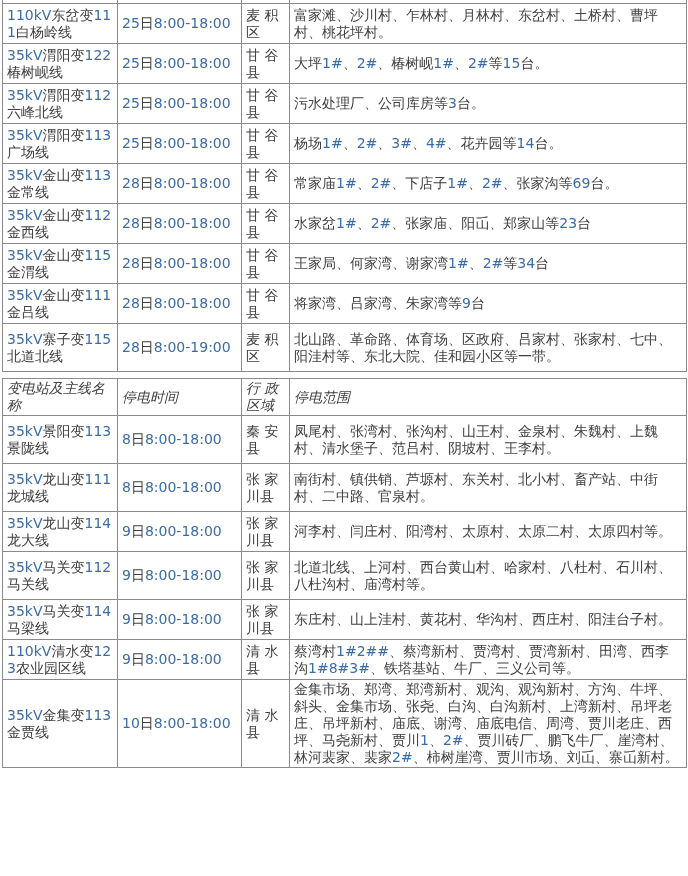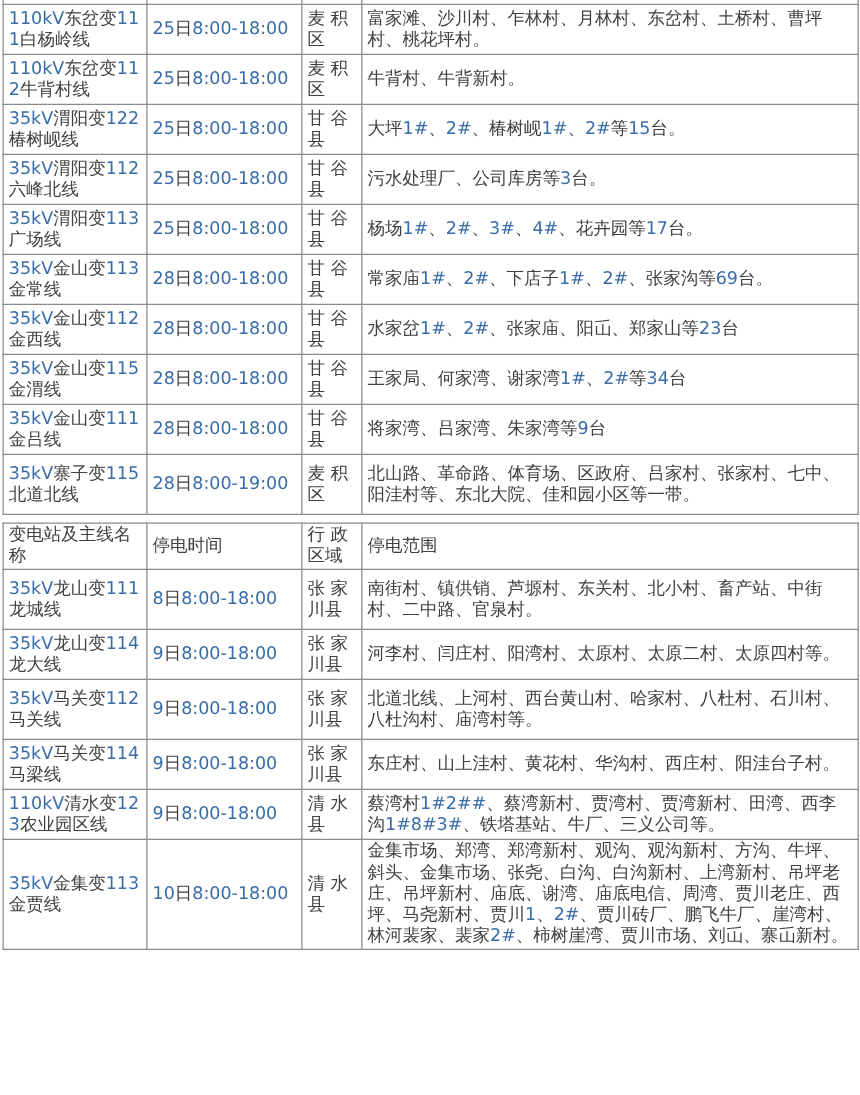--- a/index.html
+++ b/index.html
@@ -17,21 +17,21 @@
   col.c2{width:124px;}
   col.c3{width:48px;}
   td,th{
     border:1px solid #8a8a8a;
     font-size:14px;line-height:17px;font-weight:normal;
     color:#404040;vertical-align:middle;text-align:left;
     padding:1px 4px;word-break:break-all;
   }
   tr{height:40px;}
   tr.h48{height:48px;margin-left:30px;}
-  tr.hdr{height:32px;}
+  tr.hdr{height:32px;font-style:italic;}
   tr.h84{height:84px;}
   tr.partial-top{height:7px;}
   .ascii{color:#3a6ca8;}
 </style>
 </head>
 <body>
 
 <div id="wrap">
 
   <table id="t1">
@@ -48,42 +48,36 @@
         <td></td>
         <td></td>
       </tr>
     <tr>
           <td><span class="ascii">110kV</span>东岔变<span class="ascii">111</span>白杨岭线</td>
           <td><span class="ascii">25</span>日<span class="ascii">8:00-18:00</span></td>
           <td>麦 积区</td>
           <td>富家滩、沙川村、乍林村、月林村、东岔村、土桥村、曹坪村、桃花坪村。</td>
         </tr>
         <tr>
-          <td><span class="ascii">110kV</span>东岔变<span class="ascii">112</span>牛背村线</td>
-          <td><span class="ascii">25</span>日<span class="ascii">8:00-18:00</span></td>
-          <td>麦 积区</td>
-          <td>牛背村、牛背新村。</td>
-        </tr>
-        <tr>
           <td><span class="ascii">35kV</span>渭阳变<span class="ascii">122</span>椿树岘线</td>
           <td><span class="ascii">25</span>日<span class="ascii">8:00-18:00</span></td>
           <td>甘 谷县</td>
           <td>大坪<span class="ascii">1#</span>、<span class="ascii">2#</span>、椿树岘<span class="ascii">1#</span>、<span class="ascii">2#</span>等<span class="ascii">15</span>台。</td>
         </tr>
         <tr>
           <td><span class="ascii">35kV</span>渭阳变<span class="ascii">112</span>六峰北线</td>
           <td><span class="ascii">25</span>日<span class="ascii">8:00-18:00</span></td>
           <td>甘 谷县</td>
           <td>污水处理厂、公司库房等<span class="ascii">3</span>台。</td>
         </tr>
         <tr>
           <td><span class="ascii">35kV</span>渭阳变<span class="ascii">113</span>广场线</td>
           <td><span class="ascii">25</span>日<span class="ascii">8:00-18:00</span></td>
           <td>甘 谷县</td>
-          <td>杨场<span class="ascii">1#</span>、<span class="ascii">2#</span>、<span class="ascii">3#</span>、<span class="ascii">4#</span>、花卉园等<span class="ascii">17</span>台。</td>
+          <td>杨场<span class="ascii">1#</span>、<span class="ascii">2#</span>、<span class="ascii">3#</span>、<span class="ascii">4#</span>、花卉园等<span class="ascii">14</span>台。</td>
         </tr>
         <tr>
           <td><span class="ascii">35kV</span>金山变<span class="ascii">113</span>金常线</td>
           <td><span class="ascii">28</span>日<span class="ascii">8:00-18:00</span></td>
           <td>甘 谷县</td>
           <td>常家庙<span class="ascii">1#</span>、<span class="ascii">2#</span>、下店子<span class="ascii">1#</span>、<span class="ascii">2#</span>、张家沟等<span class="ascii">69</span>台。</td>
         </tr>
         <tr>
           <td><span class="ascii">35kV</span>金山变<span class="ascii">112</span>金西线</td>
           <td><span class="ascii">28</span>日<span class="ascii">8:00-18:00</span></td>
@@ -118,20 +112,26 @@
         <col class="c3">
         <col>
       </colgroup>
     <tbody id="t2-body">
       <tr class="hdr">
         <th>变电站及主线名称</th>
         <th>停电时间</th>
         <th>行 政区域</th>
         <th>停电范围</th>
       </tr>
+    <tr class="h48">
+          <td><span class="ascii">35kV</span>景阳变<span class="ascii">113</span>景陇线</td>
+          <td><span class="ascii">8</span>日<span class="ascii">8:00-18:00</span></td>
+          <td>秦 安县</td>
+          <td>凤尾村、张湾村、张沟村、山王村、金泉村、朱魏村、上魏村、清水堡子、范吕村、阴坡村、王李村。</td>
+        </tr>
         <tr class="h48">
           <td><span class="ascii">35kV</span>龙山变<span class="ascii">111</span>龙城线</td>
           <td><span class="ascii">8</span>日<span class="ascii">8:00-18:00</span></td>
           <td>张 家川县</td>
           <td>南街村、镇供销、芦塬村、东关村、北小村、畜产站、中街村、二中路、官泉村。</td>
         </tr>
         <tr>
           <td><span class="ascii">35kV</span>龙山变<span class="ascii">114</span>龙大线</td>
           <td><span class="ascii">9</span>日<span class="ascii">8:00-18:00</span></td>
           <td>张 家川县</td>

